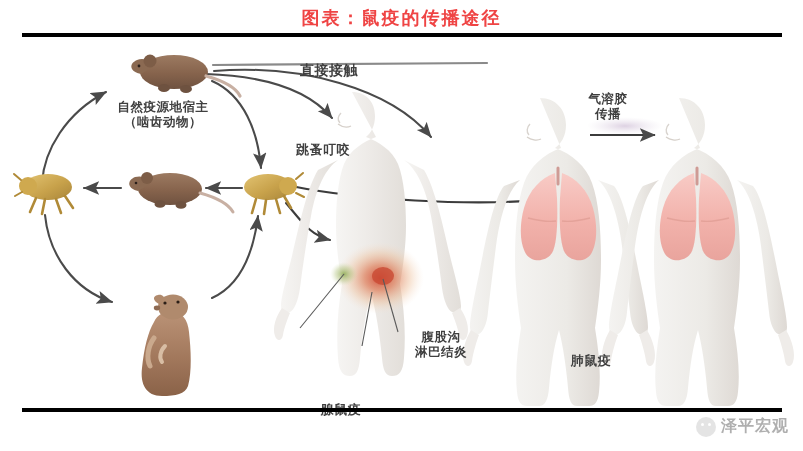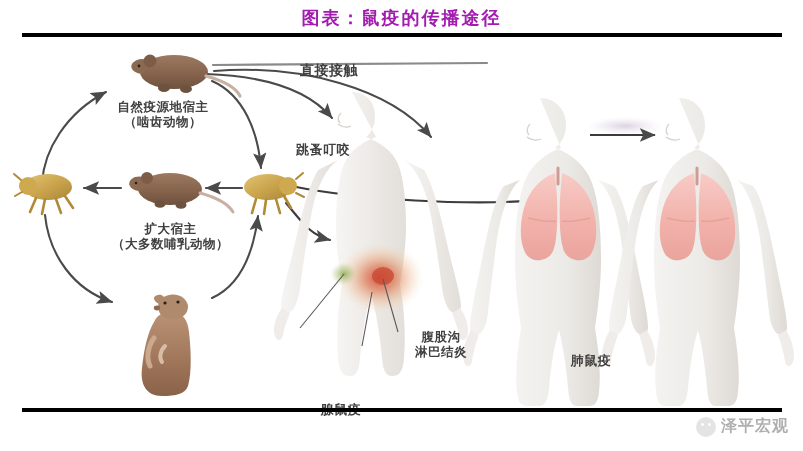--- a/index.html
+++ b/index.html
@@ -6,21 +6,21 @@
   body{
     width:803px;height:451px;position:relative;overflow:hidden;
     font-family:"Liberation Serif","DejaVu Serif",serif;
     color:#1a1a1a;
   }
   #figure-root{position:absolute;inset:0;background:#fff;}
 
   
   .fig-title{
     position:absolute;left:0;top:6px;width:803px;text-align:center;
-    font-size:18px;font-weight:700;letter-spacing:2px;color:#a21caf;
+    font-size:18px;font-weight:700;letter-spacing:2px;color:#ef4444;
     font-family:"Liberation Serif","DejaVu Serif",serif;
   }
   .rule{position:absolute;background:#000;}
   #rule-top{left:22px;top:33px;width:760px;height:4px;}
   #rule-bottom{left:22px;top:408px;width:760px;height:4px;}
 
   
   .source-note{
     position:absolute;left:30px;top:419px;font-size:15px;letter-spacing:1px;
     font-style:italic;color:#111;font-family:"Liberation Serif","DejaVu Serif",serif;
@@ -301,24 +301,24 @@
                    C724,223 710,222 704,213 C699,205 698,180 699,158 Z" fill="url(#lungG)"></path>
           <path d="M697,128 L697,144" stroke="#cf9b95" stroke-width="3" stroke-linecap="round"></path>
           <path d="M667,178 C679,181 689,182 695,181" stroke="#e09d95" stroke-width="1.3" fill="none" opacity=".8"></path>
           <path d="M729,178 C717,181 707,182 701,181" stroke="#e09d95" stroke-width="1.3" fill="none" opacity=".8"></path>
         </g>
       </g>
     </svg>
 
     <div class="lbl" id="label-natural-host">自然疫源地宿主
 （啮齿动物）</div>
-    <div class="lbl" id="label-amplifying-host">扩大宿主
-（大多数哺乳动物）</div>
     <div class="lbl" id="label-direct-contact">直接接触</div>
     <div class="lbl" id="label-flea-bite">跳蚤叮咬</div>
+    <div class="lbl" id="label-aerosol">气溶胶
+传播</div>
     <div class="lbl" id="label-bubonic">腺鼠疫</div>
     <div class="lbl" id="label-inguinal">腹股沟
 淋巴结炎</div>
     <div class="lbl" id="label-pneumonic">肺鼠疫</div>
   </div>
 
   <div class="rule" id="rule-bottom"></div>
 
   <div id="watermark">
     <span class="wm-logo"></span>

